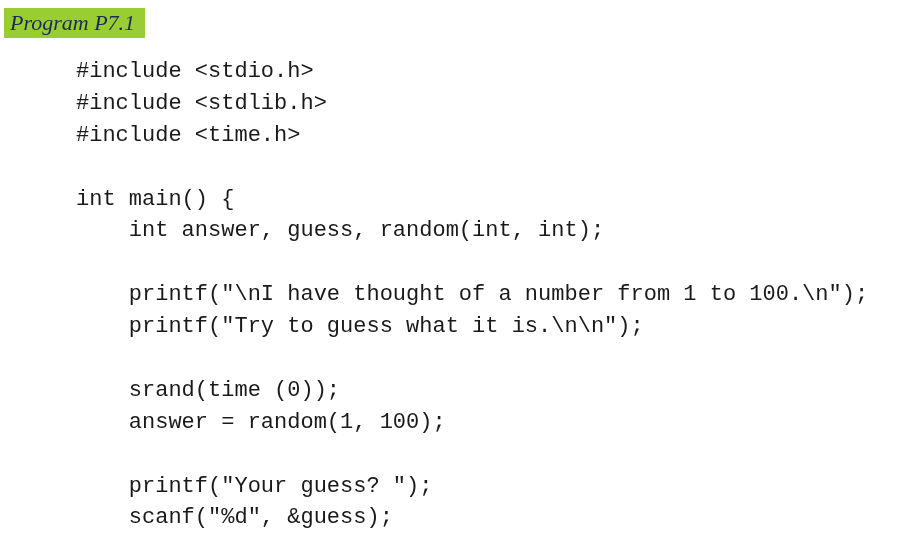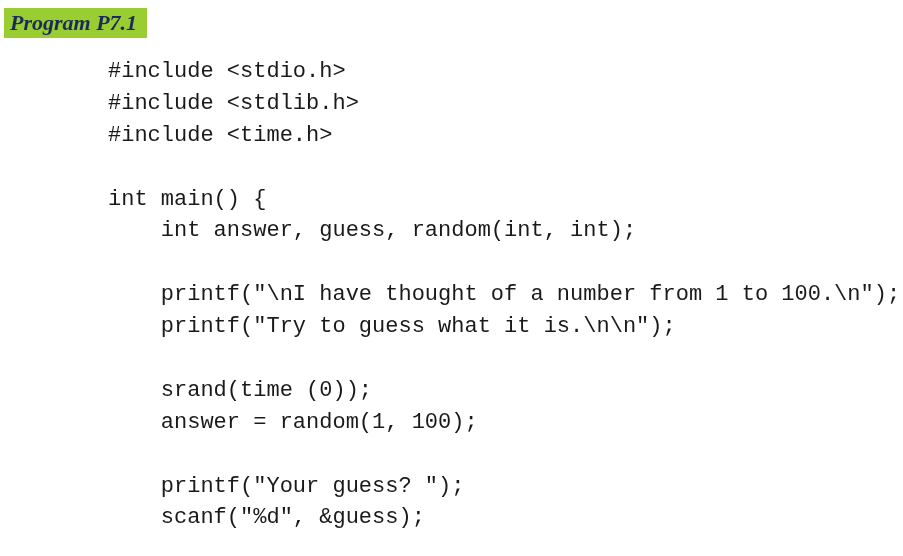--- a/index.html
+++ b/index.html
@@ -11,34 +11,34 @@
       background: #ffffff;
       width: 903px;
       height: 556px;
       font-family: Georgia, 'Times New Roman', serif;
       padding: 8px 0 0 0;
     }
     .program-label {
       display: inline-block;
       background: #9ACD32;
       font-style: italic;
-      font-weight: bold;
+      font-weight: normal;
       font-size: 22px;
       color: #1a2a5a;
       padding: 2px 10px 2px 6px;
       margin-left: 4px;
       margin-bottom: 18px;
     }
     .code-block {
       font-family: 'Lucida Console', 'Courier New', monospace;
       font-size: 22px;
       color: #1a1a1a;
       line-height: 1.45;
       white-space: pre;
-      padding-left: 108px;
+      padding-left: 76px;
     }
   </style>
 </head>
 <body>
 
 
 
 <div class="program-label">Program P7.1</div>
 
 <div class="code-block">#include &lt;stdio.h&gt;

